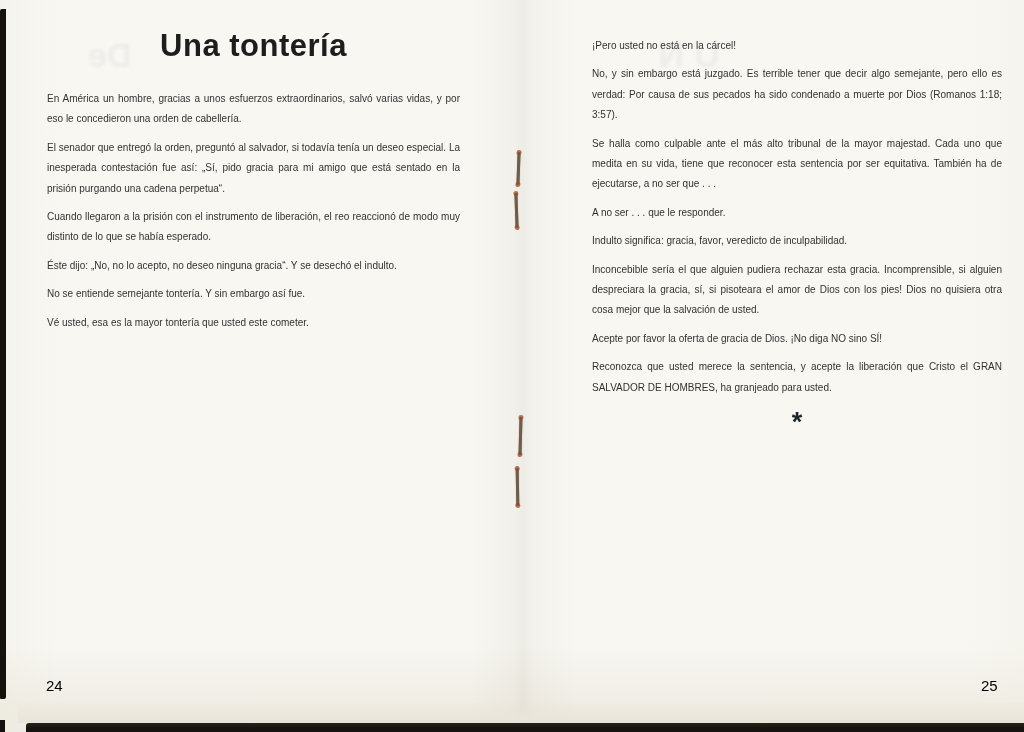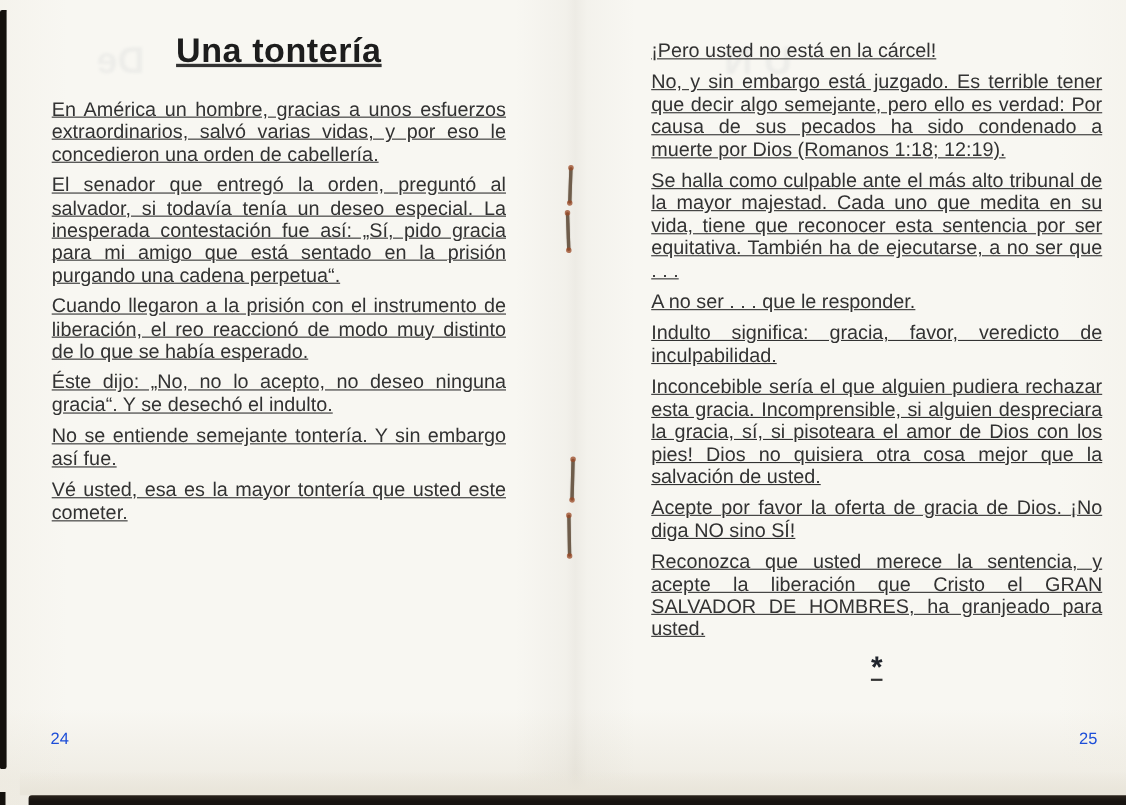--- a/index.html
+++ b/index.html
@@ -67,46 +67,46 @@
   
   .ghost {
     position: absolute; font-weight: bold; color: #8e97a0;
     transform: scaleX(-1); filter: blur(1.6px); opacity: 0.10;
     pointer-events: none; white-space: nowrap;
   }
   .ghost-left  { left: 88px;  top: 36px; font-size: 34px; }
   .ghost-right { left: 648px; top: 34px; font-size: 36px; letter-spacing: 10px; }
 
   
-  .page { position: absolute; text-decoration: underline; }
+  .page { position: absolute; }
   .page-left  { left: 47px;  top: 0;    width: 413px; }
   .page-right { left: 592px; top: 36px; width: 410px; }
 
   h1.title {
     margin: 29px 0 27px 0;
     font-size: 31px; line-height: 33px; font-weight: bold;
     text-align: center; color: #1d1d1d; letter-spacing: 0.5px;
   }
   .page p {
     margin: 0 0 8px 0;
-    font-size: 18px; line-height: 20.4px;
+    font-size: 10px; line-height: 20.4px;
     text-align: justify;
     color: #323232;
     hyphens: manual;
     -webkit-hyphens: manual;
   }
   .end-mark {
     margin-top: 15px;
     text-align: center;
     font-size: 27px; font-weight: bold; line-height: 18px;
     color: #20242c;
   }
   .pagenum {
-    position: absolute; top: 663px;
-    font-size: 15px; color: #1d4ed8;
+    position: absolute; top: 677px;
+    font-size: 15px; color: #000000;
   }
   .pagenum-left  { left: 46px; }
   .pagenum-right { left: 981px; }
 </style>
 </head>
 <body>
 
 <div>
 
   <div class="paper-tone"></div>
@@ -120,21 +120,21 @@
     <p>En América un hombre, gracias a unos esfuerzos extra­ordinarios, salvó varias vidas, y por eso le concedieron una orden de cabellería.</p>
     <p>El senador que entregó la orden, preguntó al salvador, si todavía tenía un deseo especial. La inesperada contesta­ción fue así: „Sí, pido gracia para mi amigo que está sentado en la prisión purgando una cadena perpetua“.</p>
     <p>Cuando llegaron a la prisión con el instrumento de libera­ción, el reo reaccionó de modo muy distinto de lo que se había esperado.</p>
     <p>Éste dijo: „No, no lo acepto, no deseo ninguna gracia“. Y se desechó el indulto.</p>
     <p>No se entiende semejante tontería. Y sin embargo así fue.</p>
     <p>Vé usted, esa es la mayor tontería que usted este cometer.</p>
   </div>
 
   <div class="page page-right">
     <p>¡Pero usted no está en la cárcel!</p>
-    <p>No, y sin embargo está juzgado. Es terrible tener que decir algo semejante, pero ello es verdad: Por causa de sus pecados ha sido condenado a muerte por Dios (Romanos 1:18; 12:19).</p>
+    <p>No, y sin embargo está juzgado. Es terrible tener que decir algo semejante, pero ello es verdad: Por causa de sus pecados ha sido condenado a muerte por Dios (Romanos 1:18; 3:57).</p>
     <p>Se halla como culpable ante el más alto tribunal de la mayor majestad. Cada uno que medita en su vida, tiene que reconocer esta sentencia por ser equitativa. También ha de ejecutarse, a no ser que . . .</p>
     <p>A no ser . . . que le responder.</p>
     <p>Indulto significa: gracia, favor, veredicto de inculpabilidad.</p>
     <p>Inconcebible sería el que alguien pudiera rechazar esta gracia. Incomprensible, si alguien despreciara la gracia, sí, si pisoteara el amor de Dios con los pies! Dios no quisiera otra cosa mejor que la salvación de usted.</p>
     <p>Acepte por favor la oferta de gracia de Dios. ¡No diga NO sino SÍ!</p>
     <p>Reconozca que usted merece la sentencia, y acepte la liberación que Cristo el GRAN SALVADOR DE HOMBRES, ha granjeado para usted.</p>
     <div class="end-mark">*</div>
   </div>
 
   <div class="pagenum pagenum-left">24</div>

